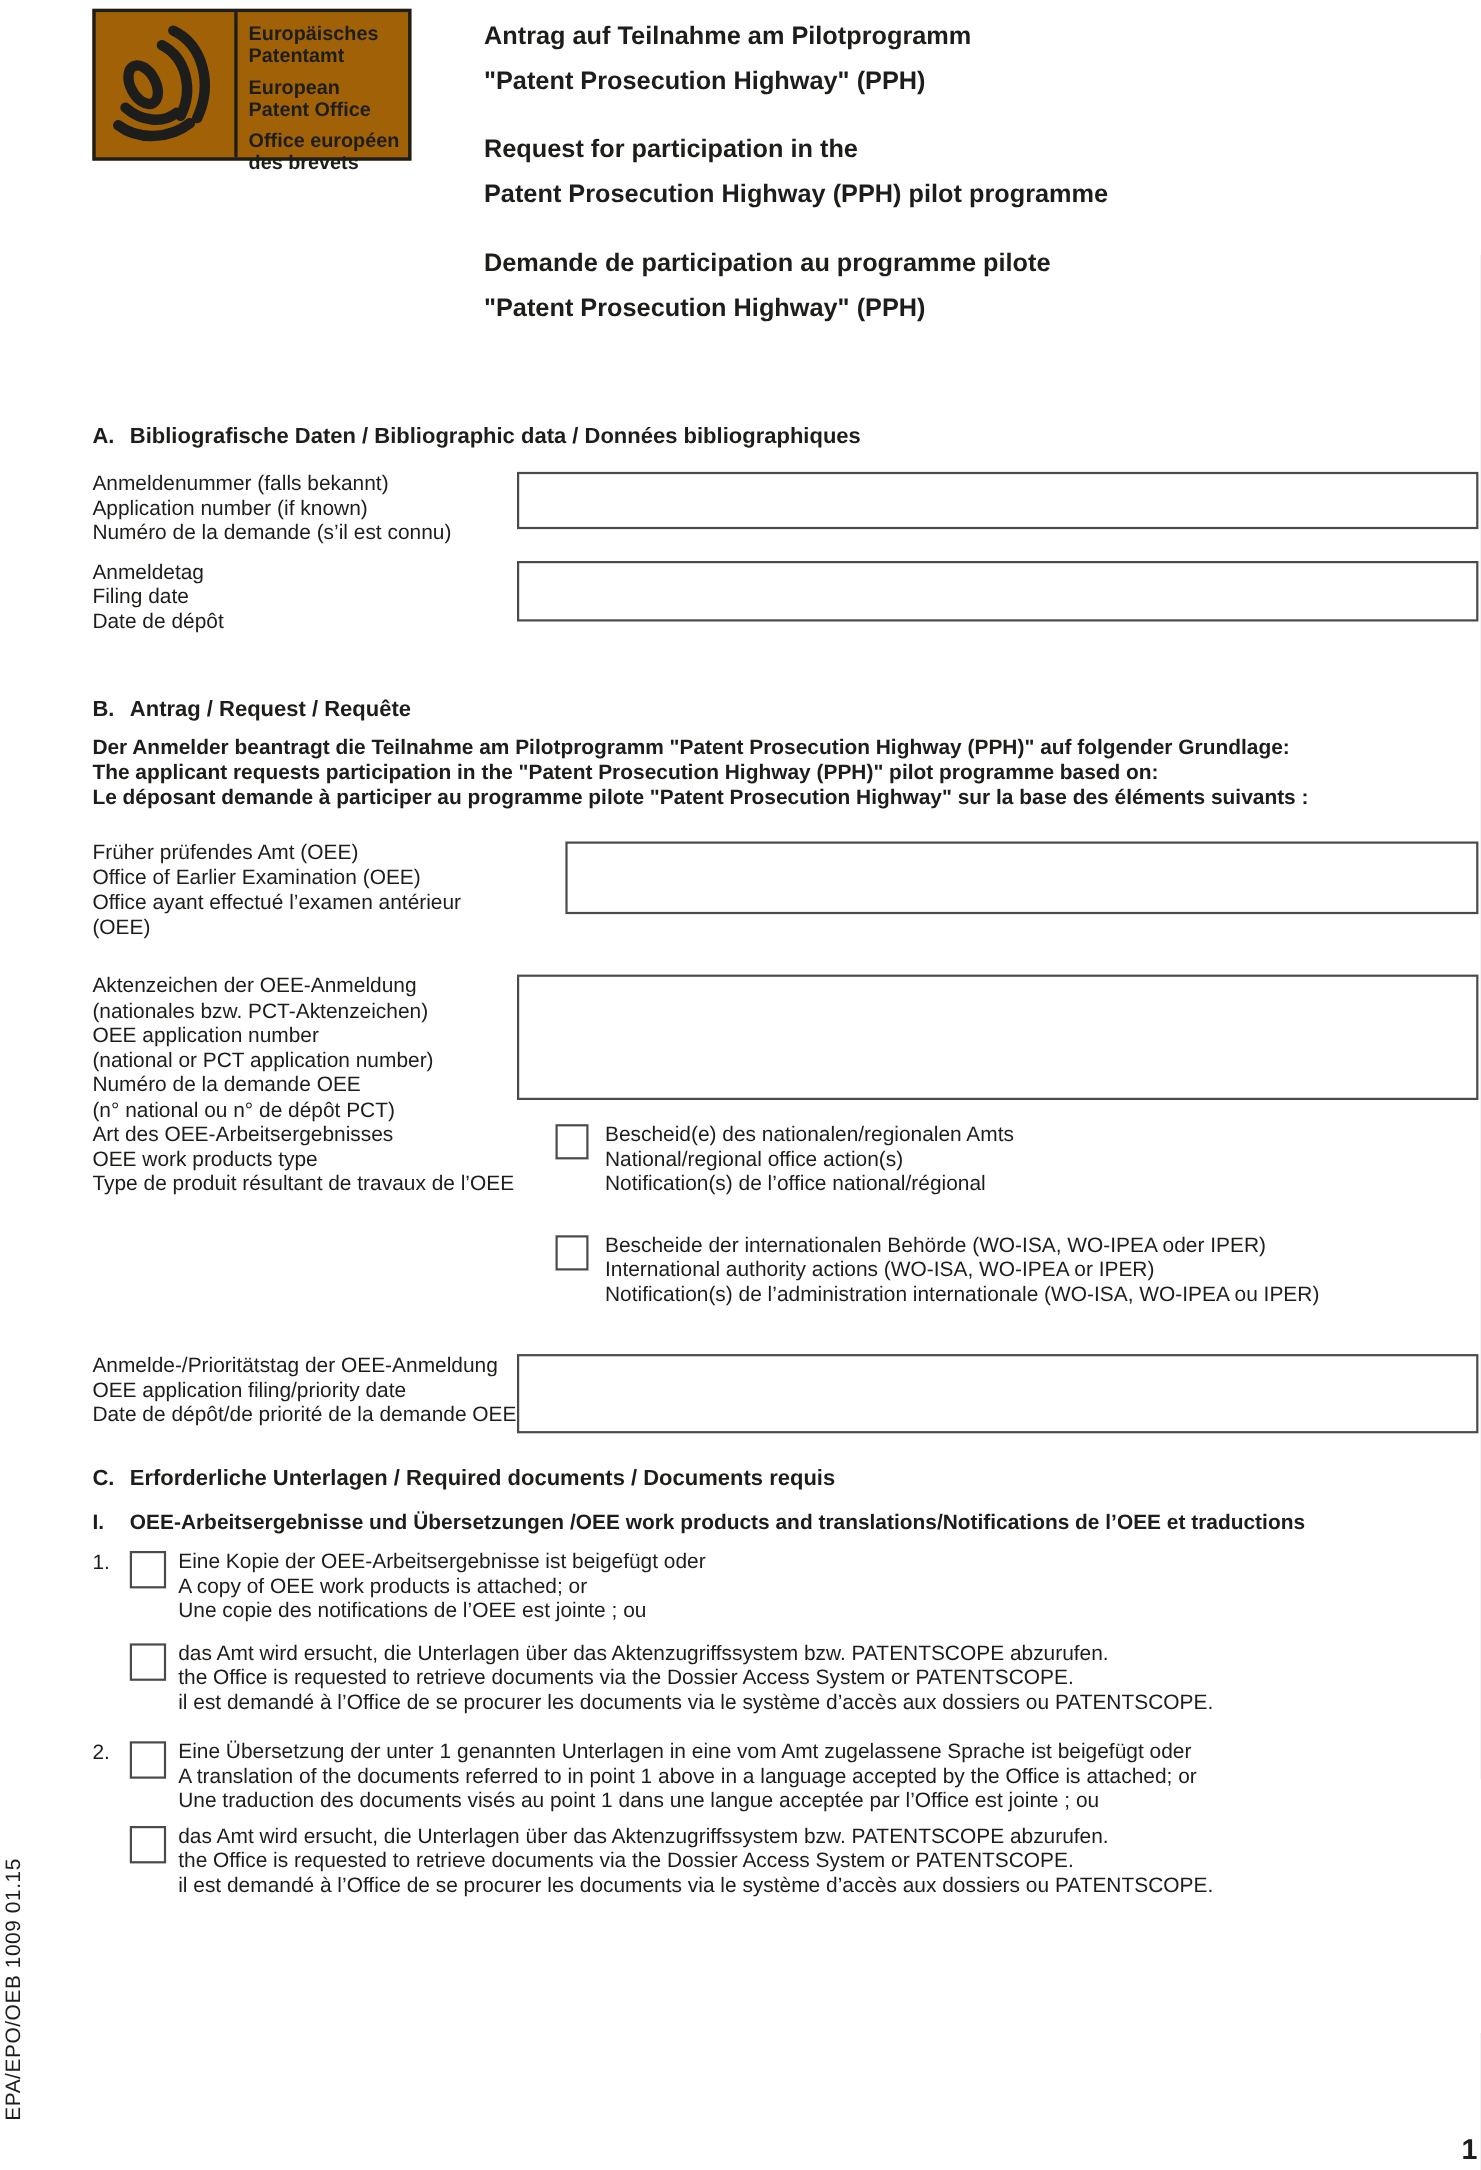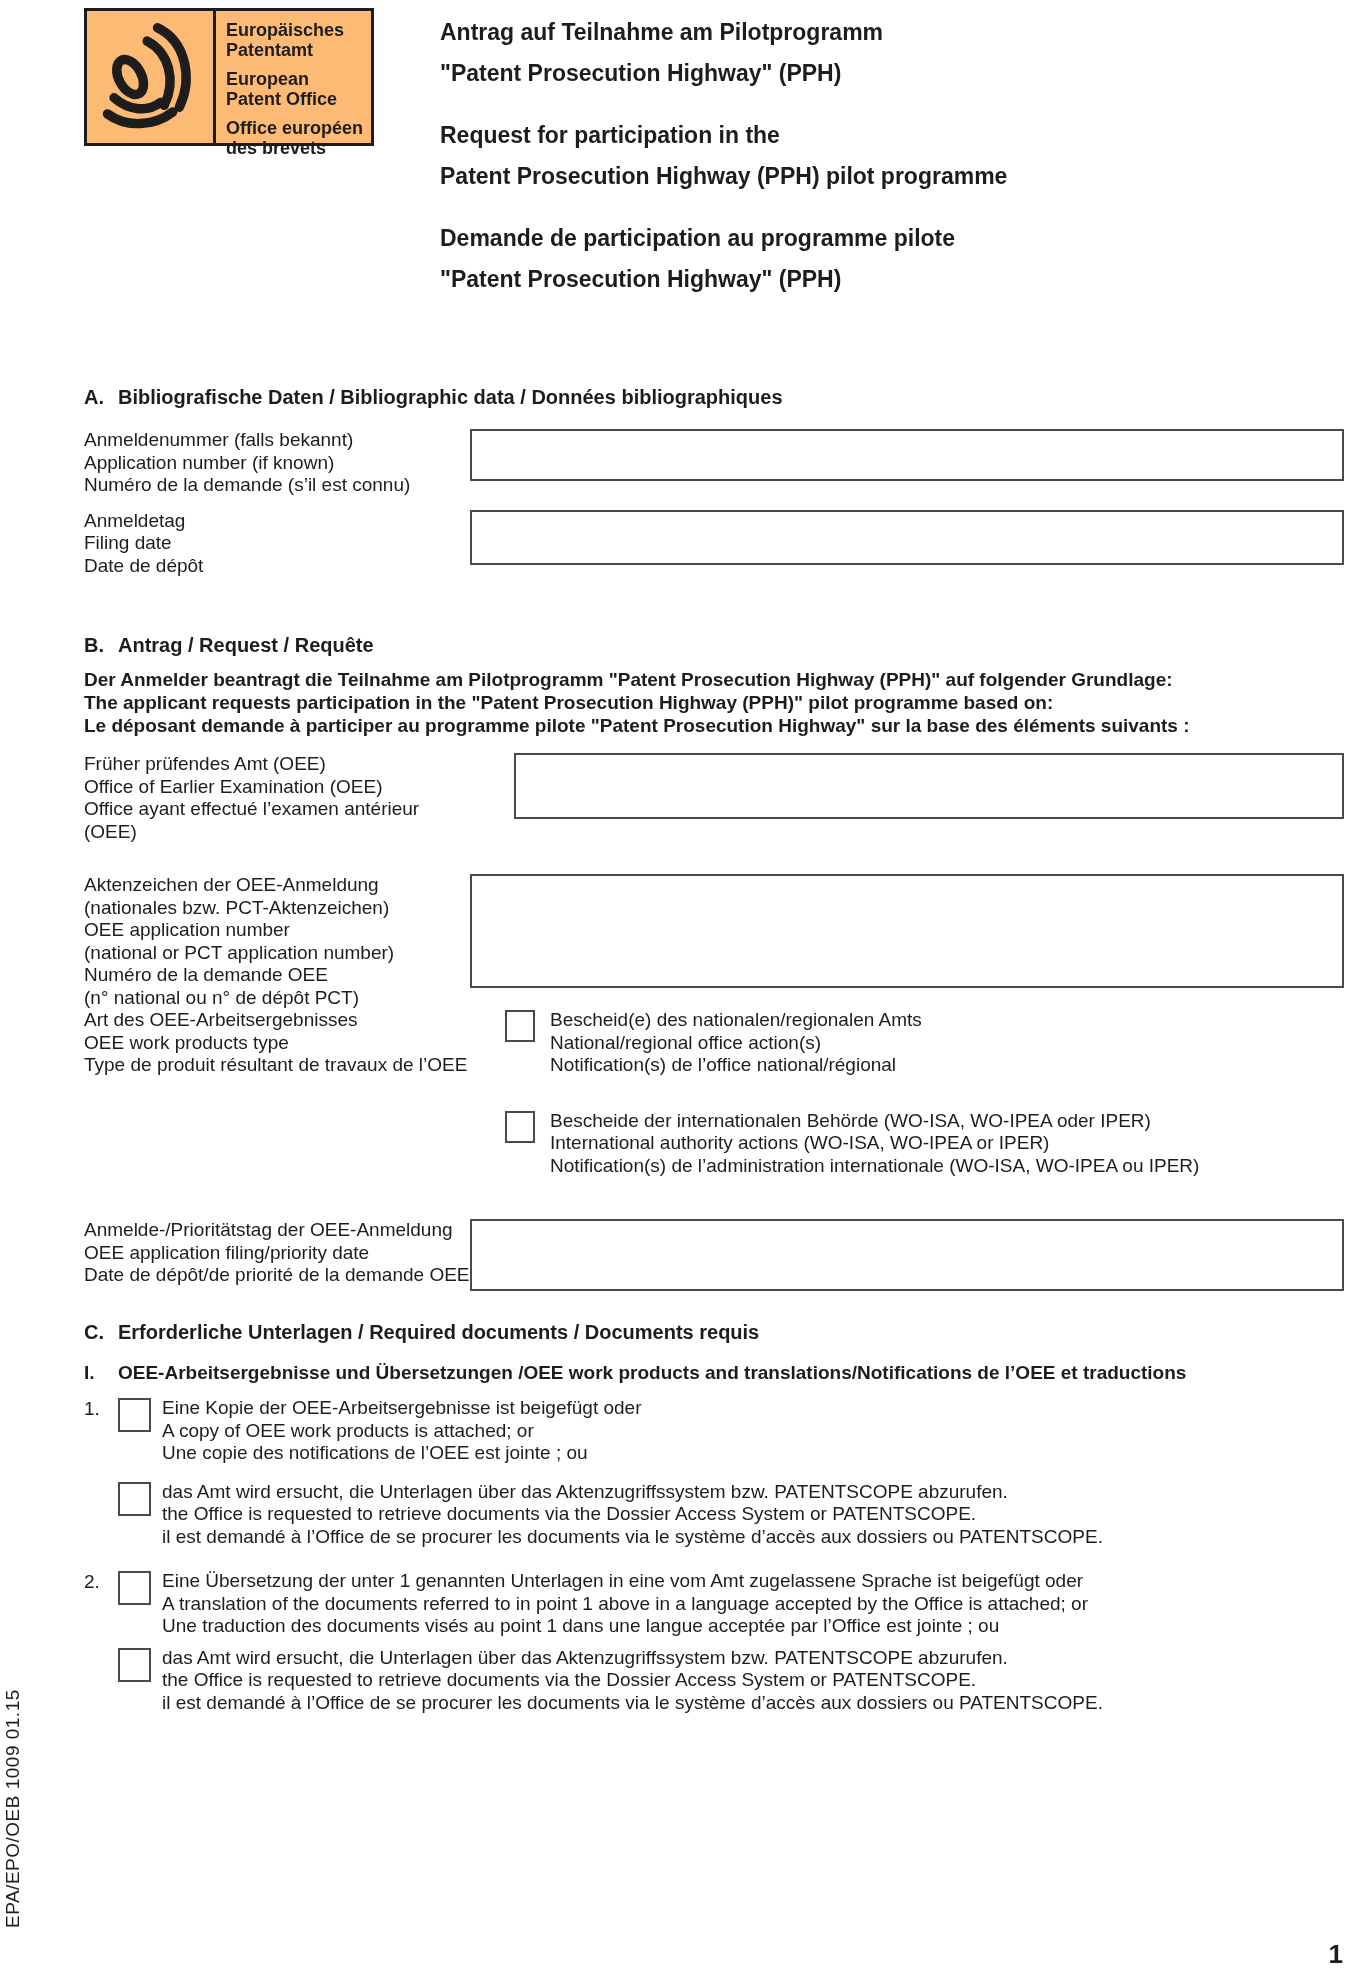--- a/index.html
+++ b/index.html
@@ -14,21 +14,21 @@
     overflow: hidden;
   }
   .content { position:absolute; left:84px; right:2px; top:8px; }
 
   
   .header { display:flex; align-items:flex-start; }
   .logo-box {
     width: 284px; height: 132px;
     border: 3px solid #1d1d1b;
     display: flex; flex-shrink:0;
-    background:#fdba74;
+    background:#a16207;
   }
   .logo-mark { width:126px; display:flex; align-items:center; justify-content:center; }
   .logo-names {
     flex:1; border-left:3px solid #1d1d1b;
     padding: 9px 4px 0 10px;
     font-size: 18px; font-weight: bold; line-height: 20px;
   }
   .logo-name-group { margin-bottom: 9px; }
 
   .titles { margin-left: 66px; padding-top: 4px; }
@@ -46,21 +46,21 @@
     flex:1; border:2px solid #4a4a4a; background:#fff;
   }
   .row-a1 { margin-top: 19px; }
   .row-a1 .field-box { height:48px; }
   .row-a2 { margin-top: 13px; }
   .row-a2 .field-box { height:51px; }
 
   .sec-b { margin-top: 56px; }
   .intro { margin-top: 10px; font-size:19px; font-weight:bold; line-height:23px; }
 
-  .row-b1 { margin-top: 16px; gap: 44px; }
+  .row-b1 { margin-top: 28px; gap: 44px; }
   .row-b1 .field-box { height:62px; }
   .row-b2 { margin-top: 31px; }
   .row-b2 .field-box { height:110px; }
   .row-b4 { margin-top: 42px; }
   .row-b4 .field-box { height:68px; }
 
   .opts-col { flex:1; }
   .opt { display:flex; align-items:flex-start; }
   .opt + .opt { margin-top: 33px; }
   .checkbox {

